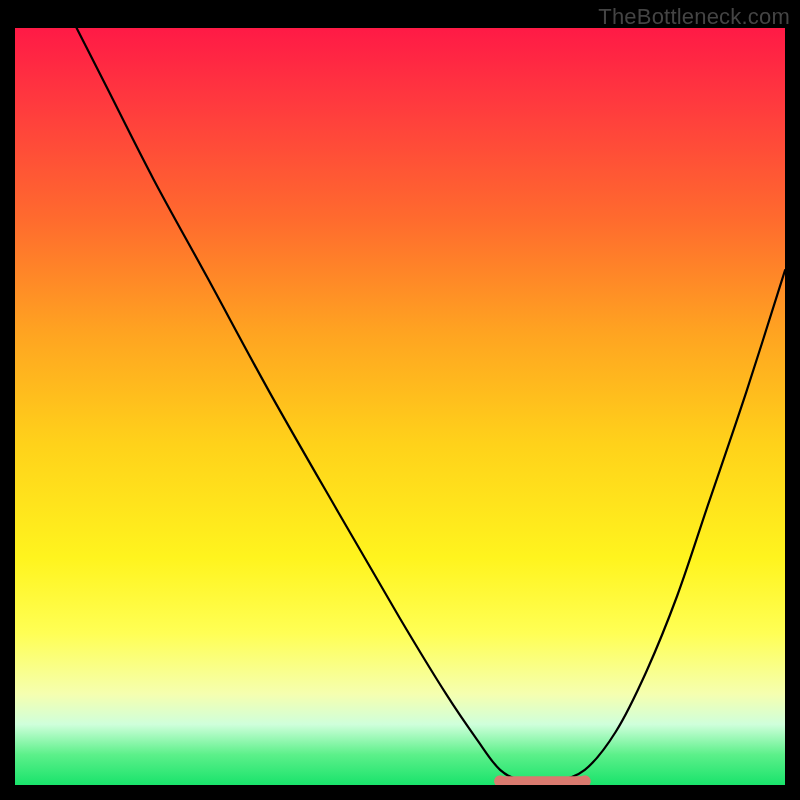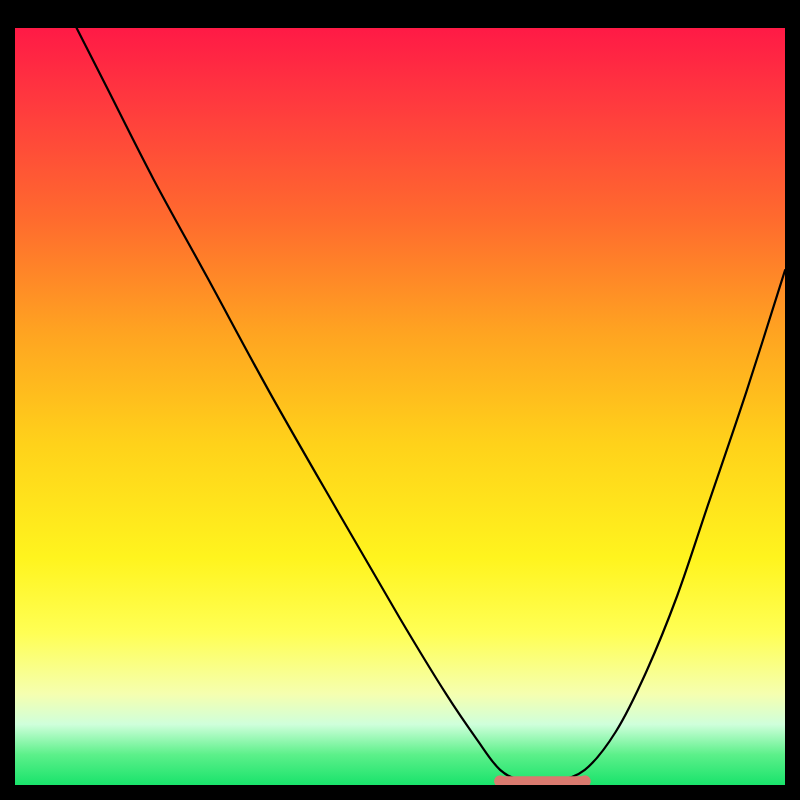--- a/index.html
+++ b/index.html
@@ -66,20 +66,21 @@
     width: 100%;
     height: 100%;
     z-index: 11;
   }
 </style>
 </head>
 <body>
 
 <div class="stage">
 
+  <div class="watermark">TheBottleneck.com</div>
 
   <div class="plot-area">
     <div class="gradient"></div>
 
     <svg class="curve" viewBox="0 0 770 757" preserveAspectRatio="none">
       <path id="curve-path" d="M 61.6,0 C 66.73333333333333,10.093333333333325 79.56666666666666,35.32666666666661 92.39999999999999,60.559999999999945 C 105.23333333333332,85.79333333333328 121.91666666666666,119.8583333333333 138.6,151.39999999999998 C 155.28333333333333,182.94166666666663 173.25,214.48333333333326 192.5,249.80999999999995 C 211.75,285.1366666666666 232.28333333333336,324.24833333333333 254.10000000000002,363.36 C 275.9166666666667,402.4716666666667 301.5833333333333,446.63 323.4,484.48 C 345.21666666666664,522.33 367.0333333333333,560.1800000000001 385,590.46 C 402.9666666666667,620.74 418.36666666666673,645.9733333333334 431.20000000000005,666.16 C 444.03333333333336,686.3466666666666 453.01666666666665,698.9633333333334 462,711.58 C 470.98333333333335,724.1966666666667 477.40000000000003,734.9208333333333 485.1,741.86 C 492.8,748.7991666666667 499.2166666666667,751.3225 508.20000000000005,753.215 C 517.1833333333334,755.1075000000001 528.7333333333333,755.1075000000001 539,753.215 C 549.2666666666667,751.3225 559.5333333333333,750.0608333333333 569.8,741.86 C 580.0666666666666,733.6591666666667 590.3333333333334,720.4116666666666 600.6,704.01 C 610.8666666666667,687.6083333333333 621.1333333333333,666.1600000000001 631.4,643.45 C 641.6666666666666,620.74 651.9333333333334,595.5066666666667 662.2,567.75 C 672.4666666666667,539.9933333333333 681.45,510.975 693,476.91 C 704.55,442.845 718.6666666666666,402.4716666666667 731.5,363.36 C 744.3333333333334,324.24833333333333 763.5833333333334,262.4266666666667 770,242.24" fill="none" stroke="#000000" stroke-width="2.2" stroke-linecap="round"></path>
     </svg>
 
     <svg class="marker" viewBox="0 0 770 757" preserveAspectRatio="none">
       <path id="marker-path" d="M 485.1,753.215 L 569.8,753.215" fill="none" stroke="#d97a6f" stroke-width="10" stroke-linecap="round"></path>

